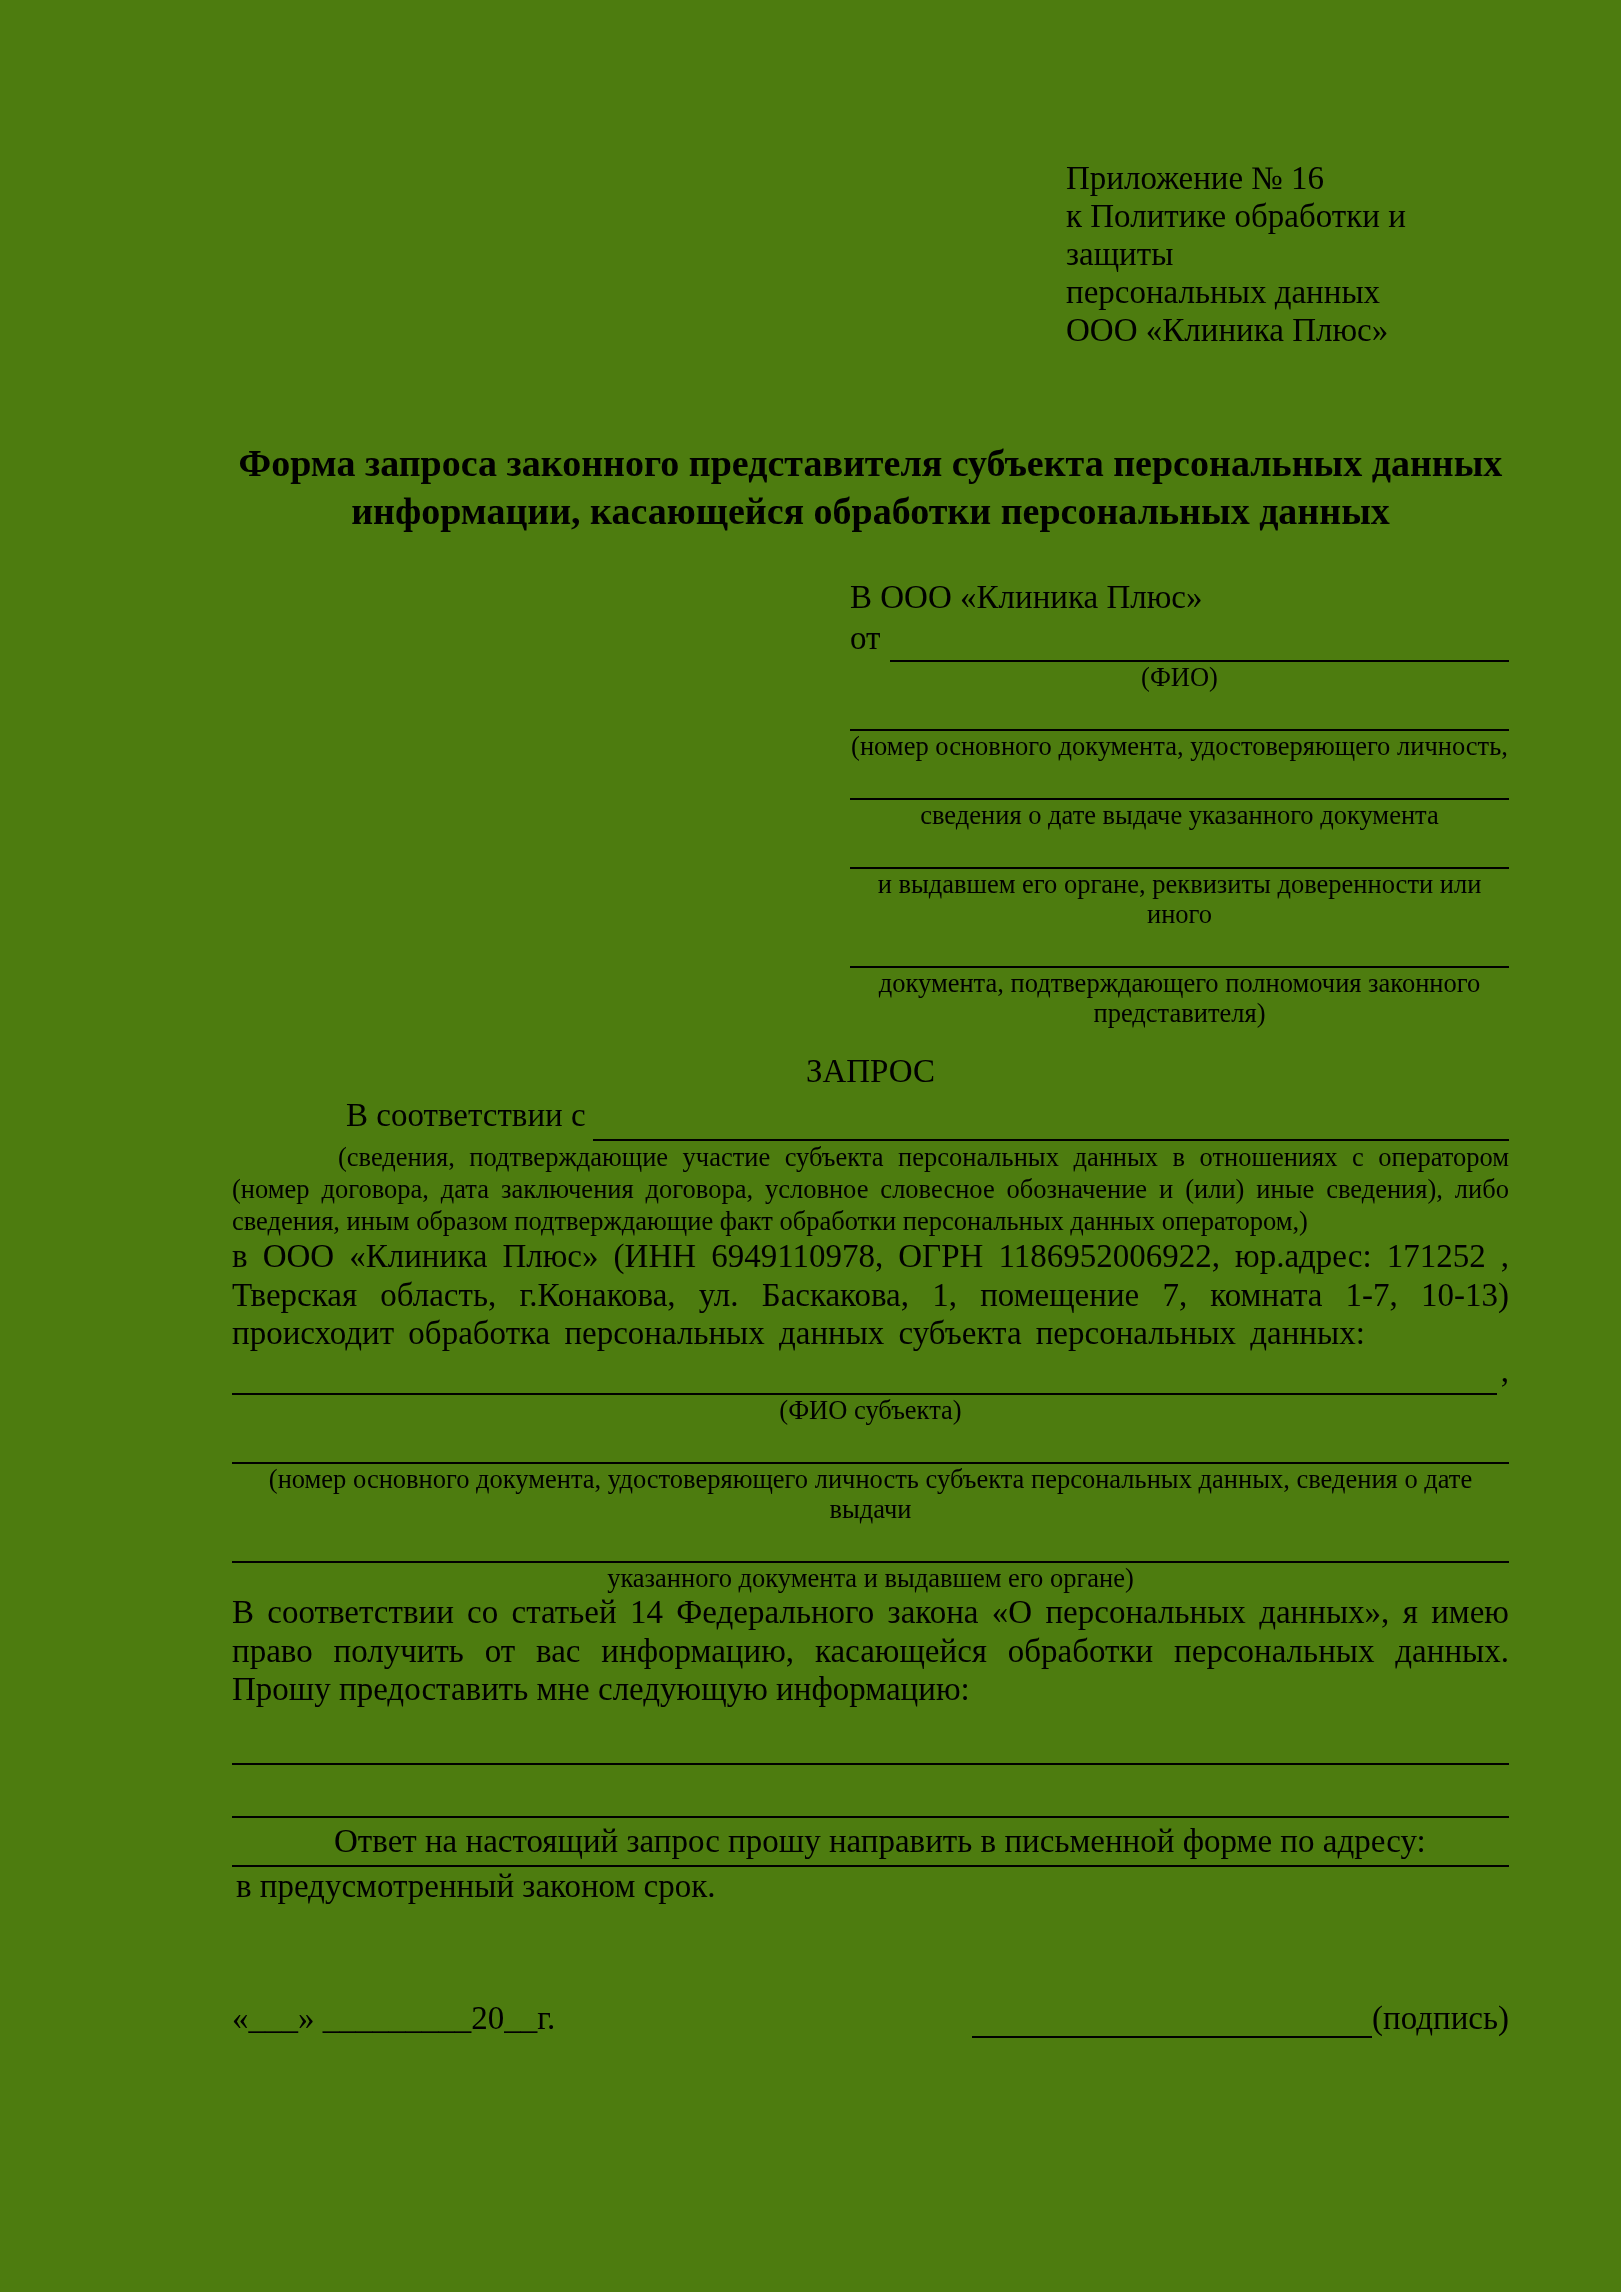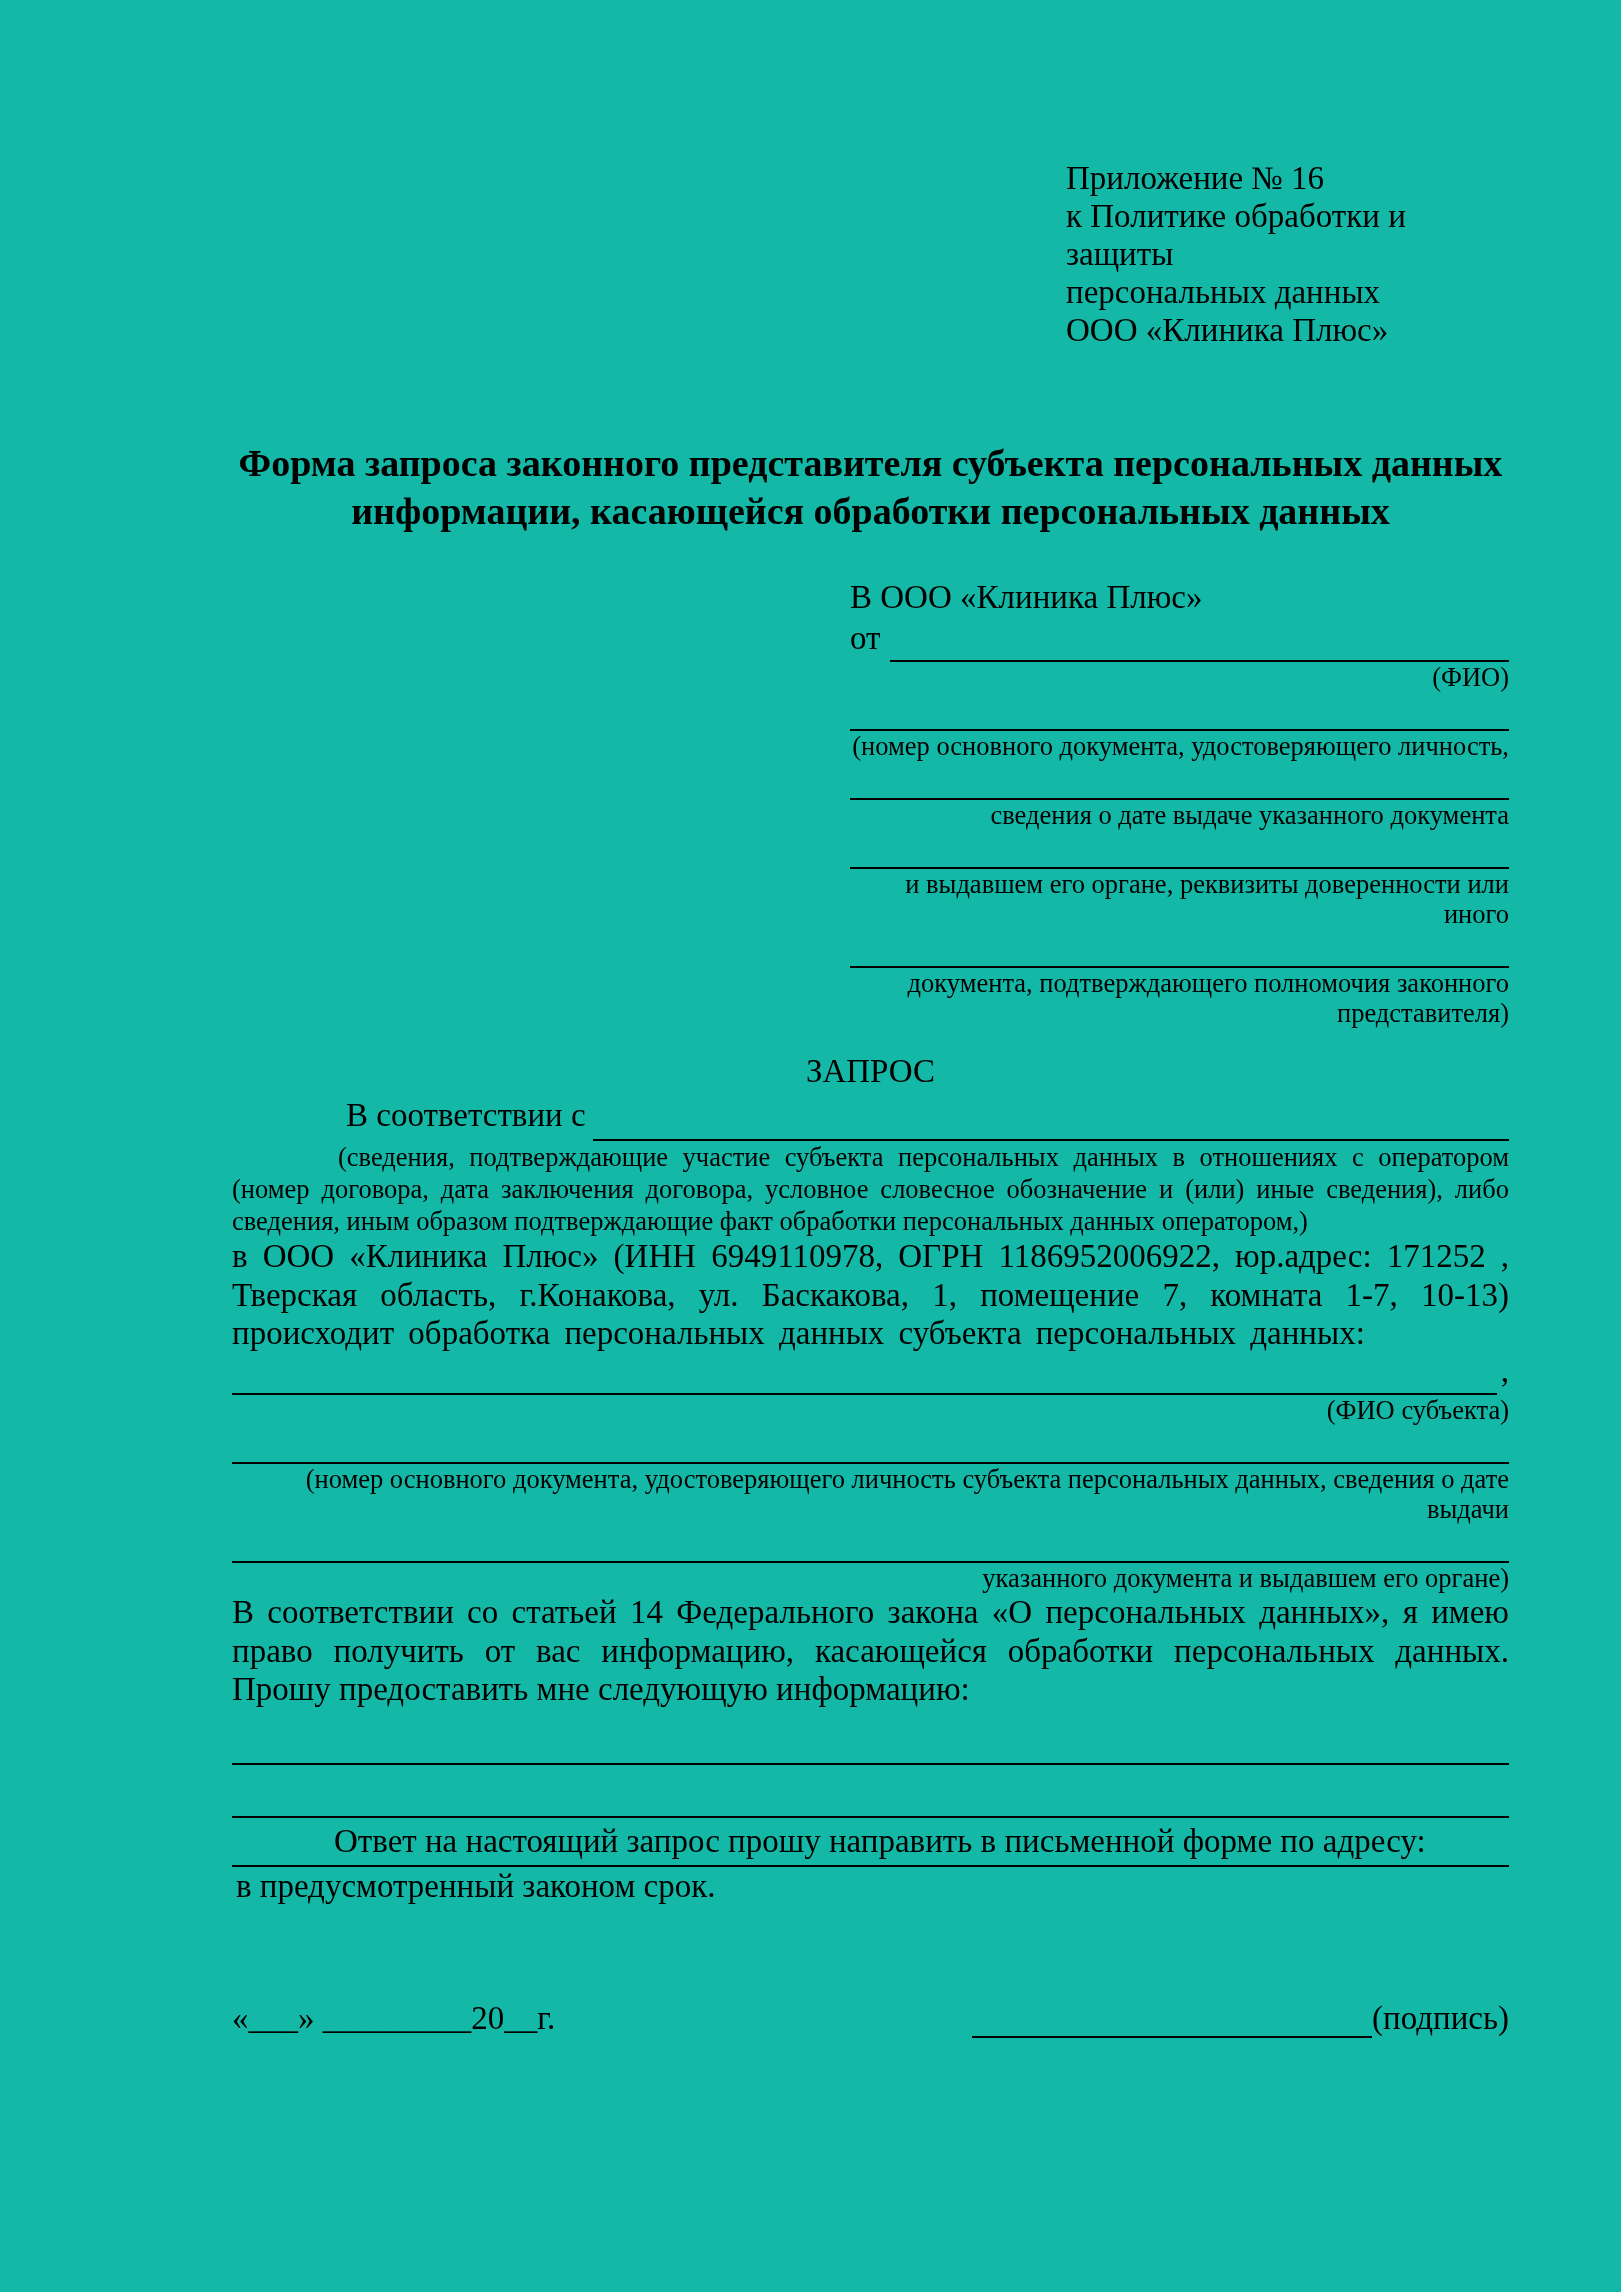--- a/index.html
+++ b/index.html
@@ -1,20 +1,20 @@
 <!DOCTYPE html>
 <html><head>
 <meta charset="utf-8">
 <style>
   html, body { margin:0; padding:0; background:#ffffff; }
   .page {
     position: relative;
     width: 1621px;
     height: 2293px;
-    background: #14b8a6;
+    background: #4d7c0f;
     color: #000000;
     font-family: "Liberation Serif", "DejaVu Serif", serif;
     font-size: 33px;
     line-height: 1.16;
     box-sizing: border-box;
     padding: 159px 112px 0 232px;
     overflow: hidden;
   }
   .appendix { width: 443px; margin-left: auto; }
   .appendix div { line-height: 38px; }
@@ -30,21 +30,21 @@
   .recipient { width: 659px; margin-left: auto; margin-top: 41px; }
   .recipient .to-line { line-height: 43px; }
   .flexrow { display: flex; align-items: flex-start; }
   .fill { flex: 1 1 auto; border-bottom: 2.9px solid #000; align-self: stretch; }
   .from-row { min-height: 43px; }
   .from-row .lead { padding-right: 9.8px; }
 
   .caption {
     font-size: 26.5px;
     line-height: 30px;
-    text-align: right;
+    text-align: center;
   }
   .field-line { height: 37px; border-bottom: 2.9px solid #000; }
 
   .zapros { margin-top: 21.6px; text-align: center; line-height: 43px; }
 
   .accordance { margin-top: 3.9px; min-height: 45px; }
   .accordance .lead { margin-left: 114px; padding-right: 7.8px; white-space: nowrap; }
 
   .note {
     font-size: 26.5px;

